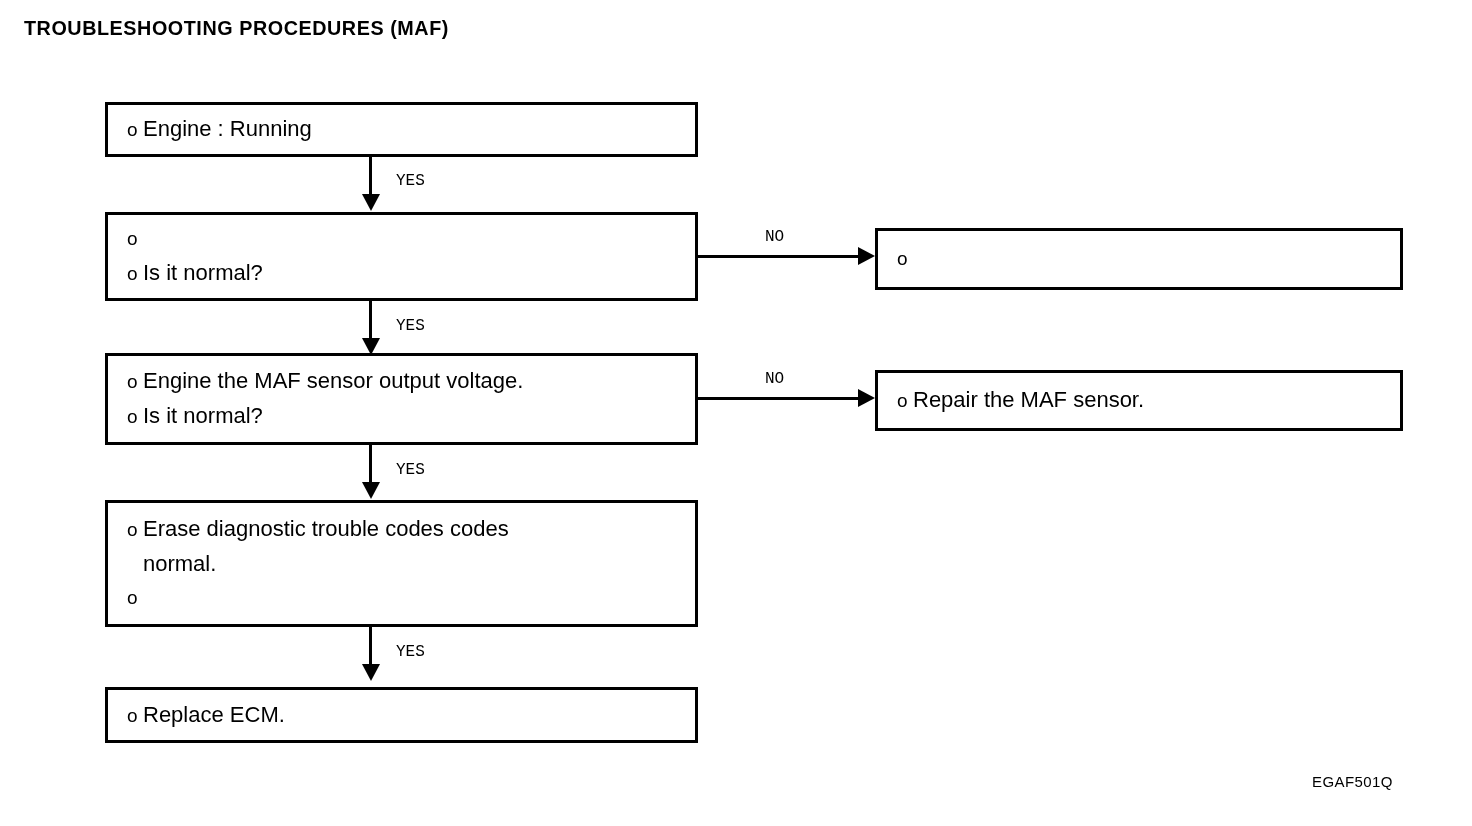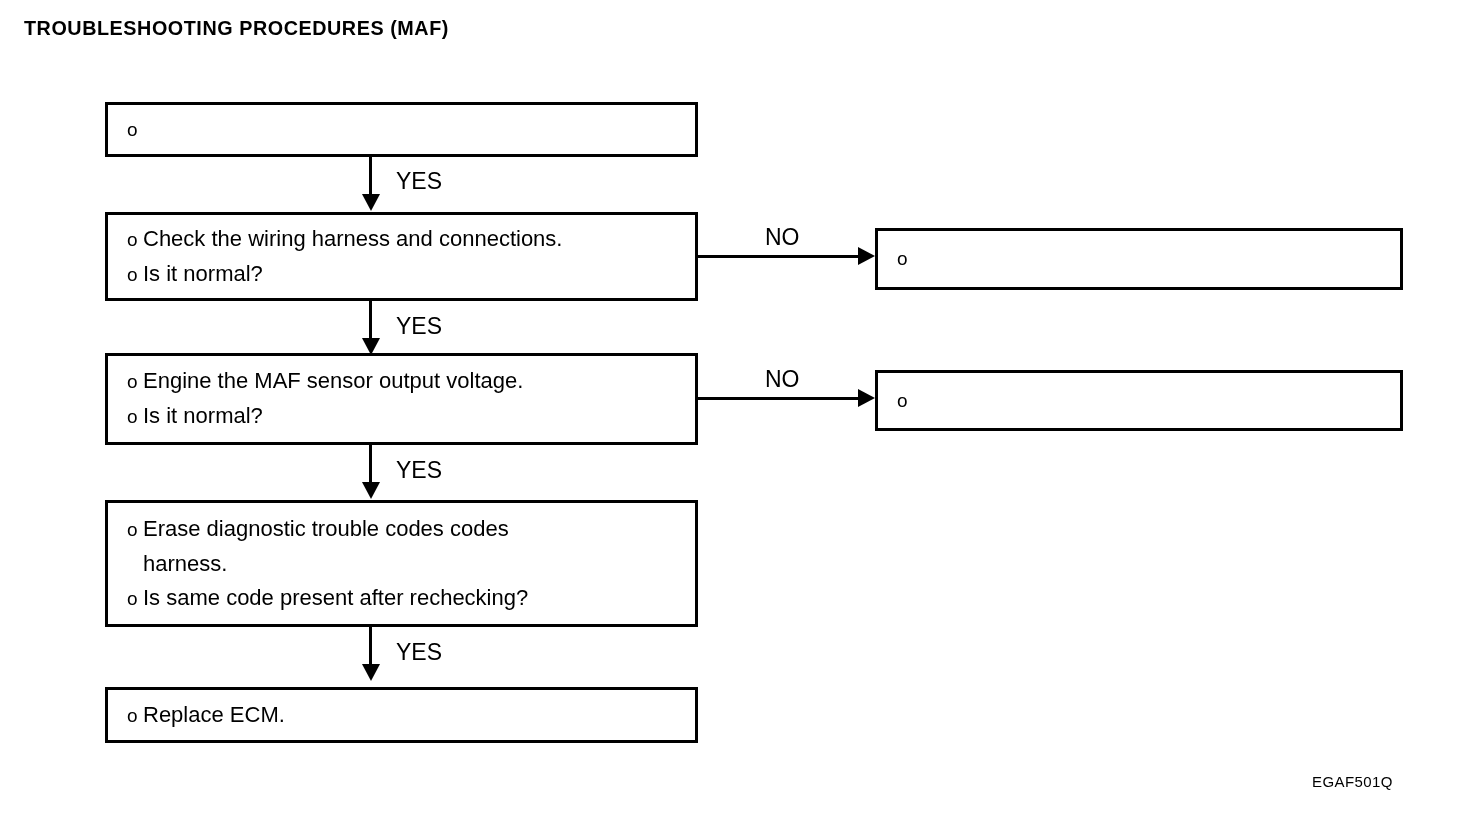--- a/index.html
+++ b/index.html
@@ -86,54 +86,55 @@
   .arrow-right {
     position: absolute;
     width: 0;
     height: 0;
     border-top: 9px solid transparent;
     border-bottom: 9px solid transparent;
     border-left: 17px solid #000000;
   }
   .edge-label {
     position: absolute;
-    font-size: 23px;
+    font-size: 16px;
     line-height: 23px;
     white-space: nowrap;
+    font-family: Liberation Mono, monospace;
   }
 
   
   .footer-code {
     position: absolute;
     font-size: 15px;
     letter-spacing: 0.4px;
     white-space: nowrap;
   }
 </style>
 </head>
 <body>
 
 <div id="page">
 
   <div class="title">TROUBLESHOOTING PROCEDURES (MAF)</div>
 
   <div class="box" style="left:105px; top:102px; width:593px; height:55px;">
     <div class="line">
       <span class="bullet">o</span>
+      <span class="line-text">Engine : Running</span>
     </div>
   </div>
 
   <div class="vline" style="left:369px; top:157px; height:40px;"></div>
   <div class="arrow-down" style="left:362px; top:194px;"></div>
   <div class="edge-label" style="left:396px; top:170px;">YES</div>
 
   <div class="box" style="left:105px; top:212px; width:593px; height:89px;">
     <div class="line">
       <span class="bullet">o</span>
-      <span class="line-text">Check the wiring harness and connections.</span>
     </div>
     <div class="line">
       <span class="bullet">o</span>
       <span class="line-text">Is it normal?</span>
     </div>
   </div>
 
   <div class="hline" style="left:698px; top:255px; width:163px;"></div>
   <div class="arrow-right" style="left:858px; top:247px;"></div>
   <div class="edge-label" style="left:765px; top:226px;">NO</div>
@@ -159,39 +160,39 @@
     </div>
   </div>
 
   <div class="hline" style="left:698px; top:397px; width:163px;"></div>
   <div class="arrow-right" style="left:858px; top:389px;"></div>
   <div class="edge-label" style="left:765px; top:368px;">NO</div>
 
   <div class="box" style="left:875px; top:370px; width:528px; height:61px;">
     <div class="line">
       <span class="bullet">o</span>
+      <span class="line-text">Repair the MAF sensor.</span>
     </div>
   </div>
 
   <div class="vline" style="left:369px; top:445px; height:40px;"></div>
   <div class="arrow-down" style="left:362px; top:482px;"></div>
   <div class="edge-label" style="left:396px; top:459px;">YES</div>
 
   <div class="box" style="left:105px; top:500px; width:593px; height:127px;">
     <div class="line">
       <span class="bullet">o</span>
       <span class="line-text">Erase diagnostic trouble codes codes</span>
     </div>
     <div class="line cont">
       <span class="bullet"></span>
-      <span class="line-text">harness.</span>
-    </div>
-    <div class="line">
-      <span class="bullet">o</span>
-      <span class="line-text">Is same code present after rechecking?</span>
+      <span class="line-text">normal.</span>
+    </div>
+    <div class="line">
+      <span class="bullet">o</span>
     </div>
   </div>
 
   <div class="vline" style="left:369px; top:627px; height:40px;"></div>
   <div class="arrow-down" style="left:362px; top:664px;"></div>
   <div class="edge-label" style="left:396px; top:641px;">YES</div>
 
   <div class="box" style="left:105px; top:687px; width:593px; height:56px;">
     <div class="line">
       <span class="bullet">o</span>

